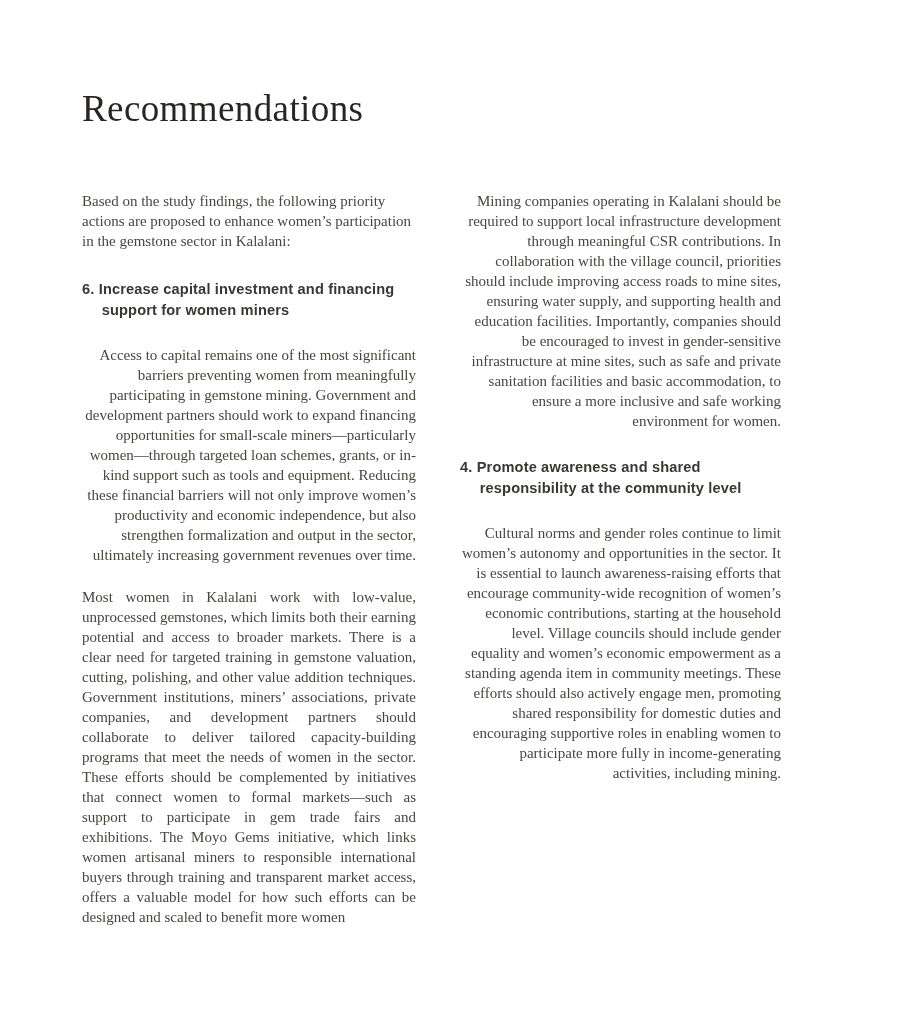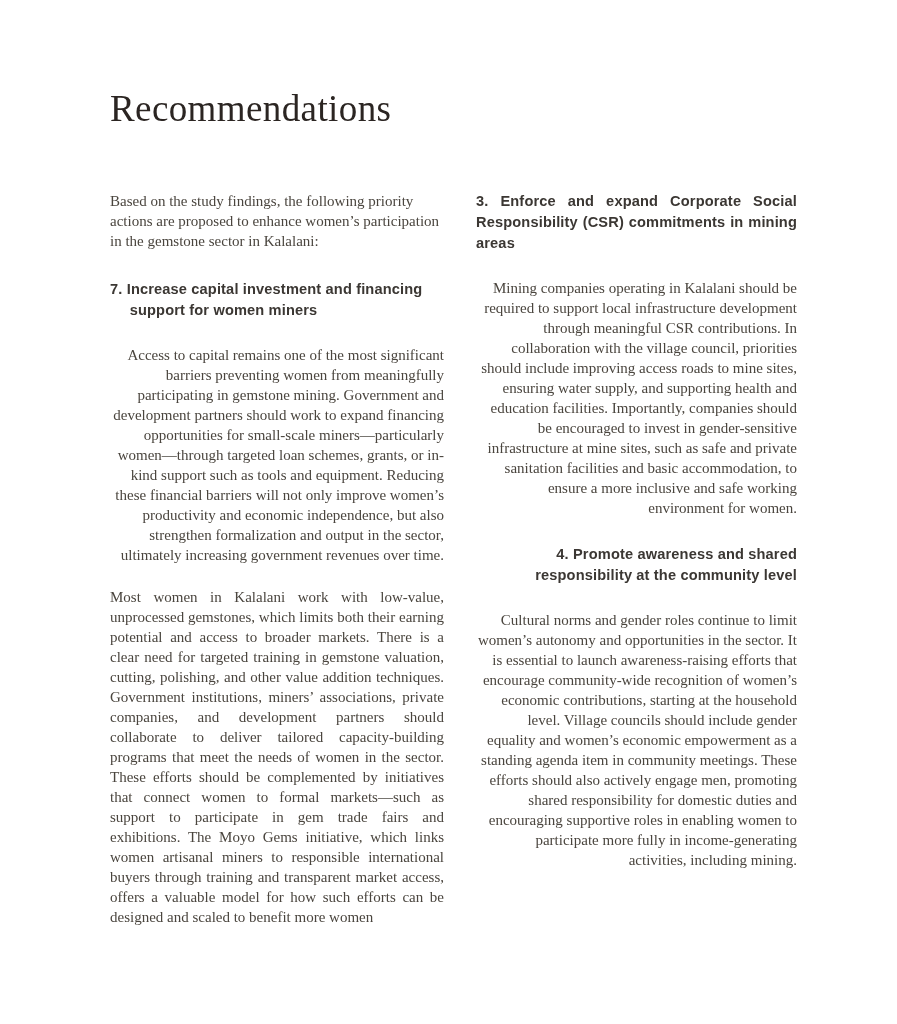--- a/index.html
+++ b/index.html
@@ -10,35 +10,35 @@
   body {
     width: 897px;
     height: 1024px;
     overflow: hidden;
     -webkit-font-smoothing: antialiased;
   }
   .page {
     box-sizing: border-box;
     width: 897px;
     height: 1024px;
-    padding: 88px 100px 0 110px;
+    padding: 88px 100px 0 82px;
     background: #ffffff;
   }
   .title {
     margin: 0;
     font-family: "Liberation Serif", serif;
     font-weight: 400;
     font-size: 37px;
     line-height: 1.15;
     letter-spacing: 0.4px;
     color: #2b2522;
   }
   .columns {
     display: flex;
-    gap: 32px;
+    gap: 44px;
     margin-top: 60px;
   }
   .col-left  { width: 334px; flex: 0 0 auto; }
   .col-right { width: 321px; flex: 0 0 auto; }
 
   .serif {
     font-family: "Liberation Serif", serif;
     font-size: 15px;
     line-height: 20px;
     color: #4a453e;
@@ -61,48 +61,46 @@
   }
   .hang {
     padding-left: 1.35em;
     text-indent: -1.35em;
   }
   .justify {
     text-align: justify;
   }
   .gap-before {
     margin-top: 26px;
-    text-align: right;
   }
 </style>
 </head>
 <body>
 
 <div class="page">
 
   <h1 class="title">Recommendations</h1>
 
   <div class="columns">
 
     <div class="col-left">
 
       <p class="serif intro">Based on the study findings, the following priority actions are proposed to enhance women’s participation in the gemstone sector in Kalalani:</p>
 
-      <h2 class="heading hang">7. Increase capital investment and financing support for women miners</h2>
+      <h2 class="heading hang">6. Increase capital investment and financing support for women miners</h2>
 
       <p class="serif body-para">Access to capital remains one of the most significant barriers preventing women from meaningfully participating in gemstone mining. Government and development partners should work to expand financing opportunities for small-scale miners—particularly women—through targeted loan schemes, grants, or in-kind support such as tools and equipment. Reducing these financial barriers will not only improve women’s productivity and economic independence, but also strengthen formalization and output in the sector, ultimately increasing government revenues over time.</p>
 
 
       <p class="serif body-para justify">Most women in Kalalani work with low-value, unprocessed gemstones, which limits both their earning potential and access to broader markets. There is a clear need for targeted training in gemstone valuation, cutting, polishing, and other value addition techniques. Government institutions, miners’ associations, private companies, and development partners should collaborate to deliver tailored capacity-building programs that meet the needs of women in the sector. These efforts should be complemented by initiatives that connect women to formal markets—such as support to participate in gem trade fairs and exhibitions. The Moyo Gems initiative, which links women artisanal miners to responsible international buyers through training and transparent market access, offers a valuable model for how such efforts can be designed and scaled to benefit more women</p>
 
     </div>
 
     <div class="col-right">
 
-      <h2 class="heading justify">3. Enforce and expand Corporate Social Responsibility (CSR) commitments in mining areas</h2>
 
       <p class="serif body-para">Mining companies operating in Kalalani should be required to support local infrastructure development through meaningful CSR contributions. In collaboration with the village council, priorities should include improving access roads to mine sites, ensuring water supply, and supporting health and education facilities. Importantly, companies should be encouraged to invest in gender-sensitive infrastructure at mine sites, such as safe and private sanitation facilities and basic accommodation, to ensure a more inclusive and safe working environment for women.</p>
 
       <h2 class="heading hang gap-before">4. Promote awareness and shared responsibility at the community level</h2>
 
       <p class="serif body-para">Cultural norms and gender roles continue to limit women’s autonomy and opportunities in the sector. It is essential to launch awareness-raising efforts that encourage community-wide recognition of women’s economic contributions, starting at the household level. Village councils should include gender equality and women’s economic empowerment as a standing agenda item in community meetings. These efforts should also actively engage men, promoting shared responsibility for domestic duties and encouraging supportive roles in enabling women to participate more fully in income-generating activities, including mining.</p>
 
     </div>
 
   </div>

